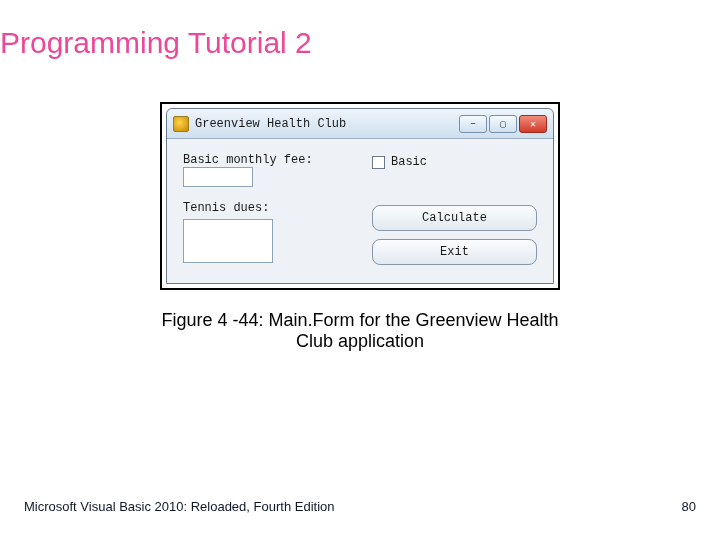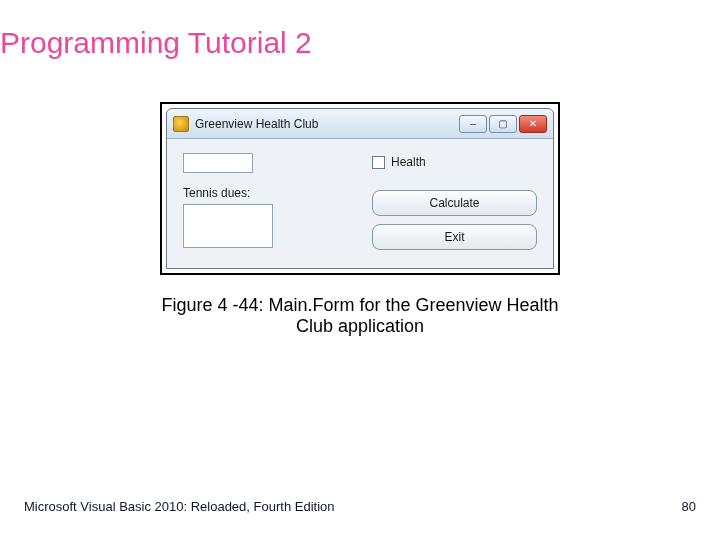--- a/index.html
+++ b/index.html
@@ -26,21 +26,21 @@
   .figure-border {
     border: 2px solid #000;
     padding: 4px;
     background: #fff;
   }
   .win {
     width: 100%;
     border: 1px solid #6a7a8a;
     border-radius: 6px 6px 0 0;
     background: #e9edf2;
-    font-family: Liberation Sans, sans-serif;
+    font-family: Liberation Mono, monospace;
     filter: blur(0.6px);
   }
   .titlebar {
     height: 30px;
     background: linear-gradient(#eef4fb, #cfe0ef);
     border-bottom: 1px solid #9cb0c4;
     border-radius: 6px 6px 0 0;
     display: flex;
     align-items: center;
     padding: 0 6px;
@@ -141,26 +141,27 @@
         <span class="app-icon"></span>
         <span class="title-text">Greenview Health Club</span>
         <div class="win-buttons">
           <div class="wbtn">–</div>
           <div class="wbtn">▢</div>
           <div class="wbtn close">✕</div>
         </div>
       </div>
       <div class="client">
         <div>
+          <div class="lbl">Basic monthly fee:</div>
           <div class="textbox"></div>
         </div>
         <div class="checks">
           <div class="chk-row">
             <span class="chk"></span>
-            <span>Health</span>
+            <span>Basic</span>
           </div>
         </div>
         <div>
           <div class="lbl">Tennis dues:</div>
           <div class="dues-box"></div>
         </div>
         <div class="btns">
           <div class="ui-button">Calculate</div>
           <div class="ui-button">Exit</div>
         </div>

